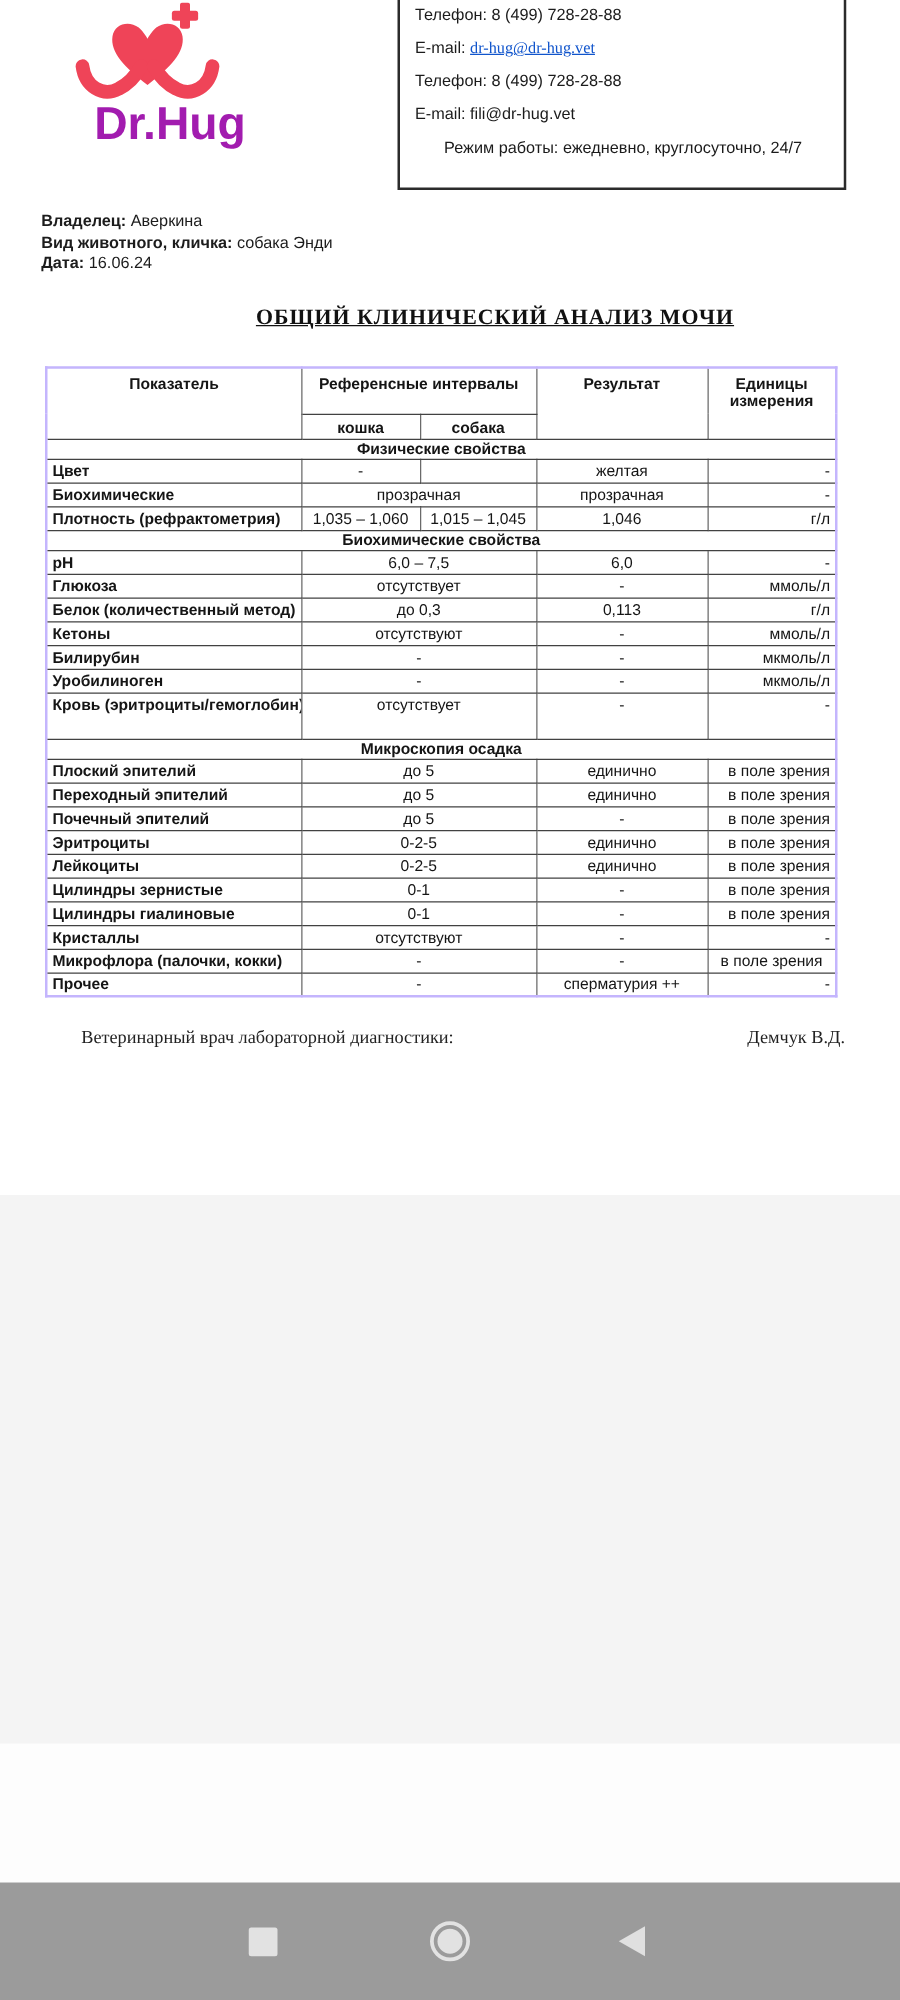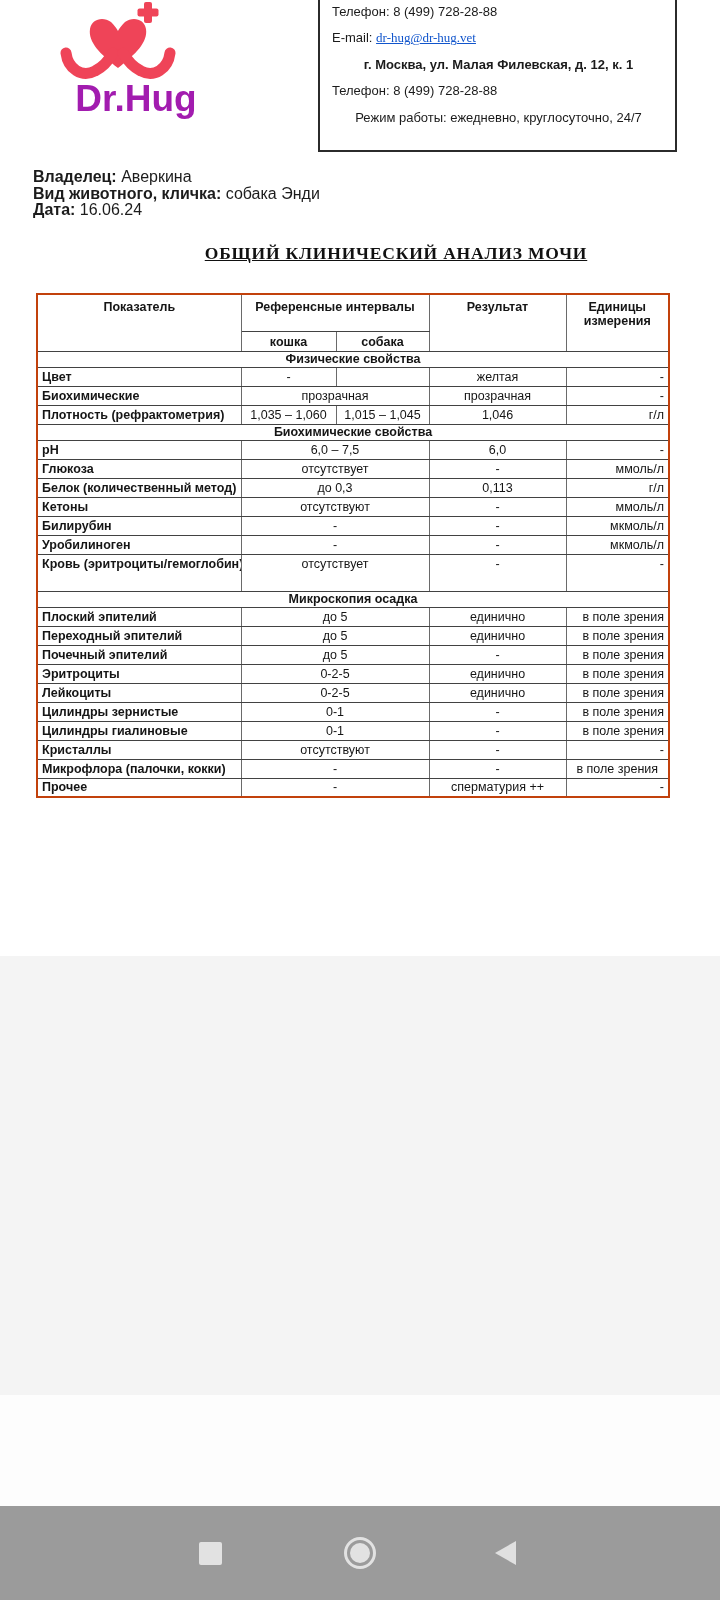--- a/index.html
+++ b/index.html
@@ -20,34 +20,34 @@
   .contact-box {
     position:absolute; left:318px; top:-4px; width:359px; height:156px;
     border:2px solid #2b2b2b; background:#fff; box-sizing:border-box;
     font-size:13px; line-height:26.4px; padding:1px 10px 0 12px; color:#1b1b1b;
   }
   .cb-line { white-space:nowrap; }
   .cb-center { text-align:center; }
   .cb-bold { font-weight:bold; }
   .cb-link { color:#1155cc; text-decoration:underline;font-family:Liberation Serif, serif; }
 
-  .patient { position:absolute; left:33px; top:169px; font-size:16px; line-height:16.5px; }
+  .patient { position:absolute; left:33px; top:169px; font-size:13px; line-height:16.5px; }
   .patient b { font-weight:bold; }
 
   .report-title {
     position:absolute; left:0; top:243px; width:720px; text-align:center;
     font-family:"Liberation Serif", serif; font-size:17.5px; font-weight:bold;
     letter-spacing:0.8px; text-decoration:underline; color:#111;padding-left:36px;
   }
 
   
   table.lab {
     position:absolute; left:36px; top:293px; width:632px;
     border-collapse:collapse; table-layout:fixed;
-    font-size:12.5px; color:#151515; border:2px solid #c2410c;
+    font-size:12.5px; color:#151515; border:2px solid #c4b5fd;
   }
   table.lab th, table.lab td {
     border-left:1px solid #6a6a6a; border-right:1px solid #6a6a6a;
     border-top:1.5px solid #424242; border-bottom:1.5px solid #424242;
     padding:0 4px; overflow:hidden; white-space:nowrap;
   }
   table.lab th { font-weight:bold; text-align:center; vertical-align:top; padding-top:5px; }
   tr.hrow1 { height:37px; }
   tr.hrow2 { height:20px; }
   tr.hrow2 th { padding-top:1px; vertical-align:middle; }
@@ -106,22 +106,22 @@
         <path d="M6 45 C 8 61, 22 70, 35 63 C 43 59, 49 52, 53 45"></path>
         <path d="M110 45 C 108 61, 94 70, 81 63 C 73 59, 67 52, 63 45"></path>
       </g>
     </svg>
     <div class="logo-word">Dr.Hug</div>
   </div>
 
   <div class="contact-box">
     <div class="cb-line">Телефон: 8 (499) 728-28-88</div>
     <div class="cb-line"><span>E-mail: </span><a href="#" class="cb-link">dr-hug@dr-hug.vet</a></div>
-    <div class="cb-line cb-center cb-bold">г. Москва, ул. Малая Филевская, д. 12, к. 1</div>
     <div class="cb-line">Телефон: 8 (499) 728-28-88</div>
+    <div class="cb-line">E-mail: fili@dr-hug.vet</div>
     <div class="cb-line cb-center">Режим работы: ежедневно, круглосуточно, 24/7</div>
   </div>
 
   <div class="patient">
     <div><b>Владелец:</b><span> Аверкина</span></div>
     <div><b>Вид животного, кличка:</b><span> собака Энди</span></div>
     <div><b>Дата:</b><span> 16.06.24</span></div>
   </div>
 
   <div class="report-title">ОБЩИЙ КЛИНИЧЕСКИЙ АНАЛИЗ МОЧИ</div>
@@ -274,20 +274,24 @@
         </tr>
         <tr class="data-row">
           <td class="c-name">Прочее</td>
           <td class="c-ref" colspan="2">-</td>
           <td class="c-result">сперматурия ++</td>
           <td class="c-units">-</td>
         </tr>
       </tbody>
   </table>
 
+  <div class="signature">
+    <span class="sig-label">Ветеринарный врач лабораторной диагностики:</span>
+    <span>Демчук В.Д.</span>
+  </div>
 
 </div>
 
 <div class="gray-area"></div>
 
 <div class="end-strip">
   
   
 </div>
 

